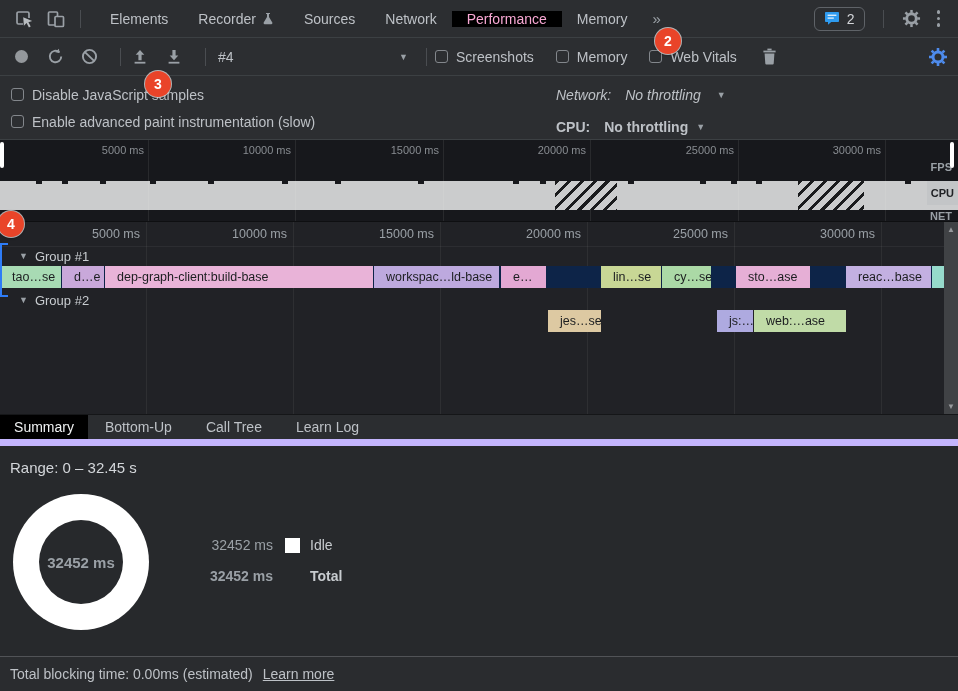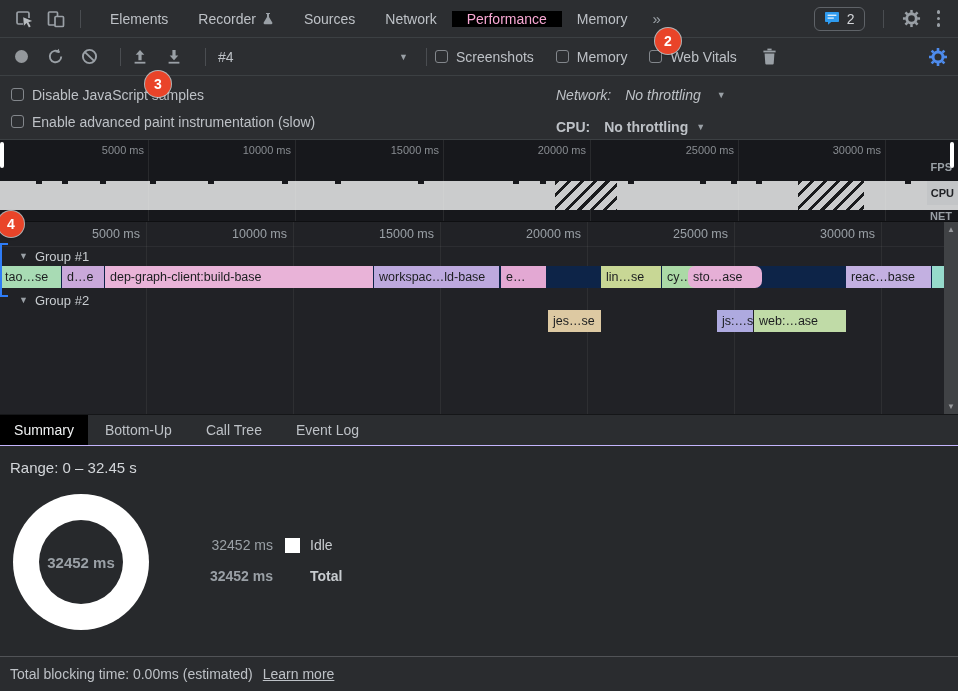--- a/index.html
+++ b/index.html
@@ -61,28 +61,28 @@
   .fl-tick{ position:absolute; top:5px; transform:translateX(-100%); font-size:12.5px; color:#9aa0a6; white-space:nowrap; }
   .ruler-line{ position:absolute; left:0; right:14px; top:24px; height:1px; background:rgba(255,255,255,.05); }
   .group-hdr{ position:absolute; left:0; height:18px; display:flex; align-items:center; gap:7px;
     padding-left:19px; font-size:13px; color:#c8ccd0; }
   .group-hdr .tri{ font-size:9px; color:#9aa0a6; }
   .hdr1{ top:25px; } .hdr2{ top:69px; }
   .bar-row{ position:absolute; left:0; height:22px; }
   .row1{ top:44px; width:944px; background:#0d2448; }
   .row2{ top:88px; width:944px; }
   .bar{ position:absolute; top:0; height:22px; line-height:22px; font-size:12.5px; color:#1c1e20;
-    padding:0 5px; overflow:hidden; white-space:nowrap; }
+    padding:0 12px; overflow:hidden; white-space:nowrap; }
   .bracket{ position:absolute; left:0; top:21px; width:8px; height:54px;
     border-left:2px solid #2e7cf6; border-top:2px solid #2e7cf6; border-bottom:2px solid #2e7cf6; }
   .scrollbar{ position:absolute; right:0; top:0; bottom:0; width:14px; background:#404245; }
   .scroll-arrow{ position:absolute; left:0; right:0; text-align:center; font-size:8px; color:#97999c; }
   .sa-up{ top:3px; } .sa-down{ bottom:3px; }
   
-  .bottom-tabs{ height:32px; background:#2b2d30; border-top:1px solid #151618; border-bottom:1px solid #c4b5fd;
+  .bottom-tabs{ height:32px; background:#2b2d30; border-top:1px solid #151618; border-bottom:7px solid #c4b5fd;
     display:flex; align-items:stretch; }
   .btab{ display:flex; align-items:center; padding:0 17px; color:#bdc1c6; }
   .btab.selected{ background:#000; color:#f1f3f4; width:88px; justify-content:center; padding:0; }
   
   .summary{ position:relative; height:210px; background:#27292c; }
   .range-text{ position:absolute; left:10px; top:13px; font-size:15px; color:#d3d6da; }
   .donut{ position:absolute; left:13px; top:48px; width:136px; height:136px; border-radius:50%; background:#fff; }
   .donut-hole{ position:absolute; left:26px; top:26px; width:84px; height:84px; border-radius:50%;
     background:#27292c; display:flex; align-items:center; justify-content:center; }
   .donut-label{ font-size:15px; font-weight:bold; color:#9aa0a6; }
@@ -331,21 +331,21 @@
       <span>Group #1</span>
     </div>
     <div class="bar-row row1" id="row1">
         <div class="bar" style="left: 0px; width: 61px; background: rgb(168, 219, 180);">tao…se</div>
         <div class="bar" style="left: 62px; width: 42px; background: rgb(201, 168, 218);">d…e</div>
         <div class="bar" style="left: 105px; width: 268px; background: rgb(233, 179, 216);">dep-graph-client:build-base</div>
         <div class="bar" style="left: 374px; width: 125px; background: rgb(189, 169, 222);">workspac…ld-base</div>
         <div class="bar" style="left: 501px; width: 45px; background: rgb(227, 168, 211);">e…</div>
         <div class="bar" style="left: 601px; width: 60px; background: rgb(200, 215, 149);">lin…se</div>
         <div class="bar" style="left: 662px; width: 49px; background: rgb(171, 217, 166);">cy…se</div>
-        <div class="bar" style="left: 688px; width: 74px; background: rgb(230, 175, 214); border-radius: 7px;">sto…ase</div>
+        <div class="bar" style="left: 736px; width: 74px; background: rgb(230, 175, 214);">sto…ase</div>
         <div class="bar" style="left: 846px; width: 85px; background: rgb(195, 176, 225);">reac…base</div>
         <div class="bar" style="left: 932px; width: 12px; background: rgb(150, 218, 203);"></div>
       </div>
     <div class="group-hdr hdr2">
       <span class="tri">▼</span>
       <span>Group #2</span>
     </div>
     <div class="bar-row row2" id="row2">
         <div class="bar" style="left: 548px; width: 53px; background: rgb(221, 201, 162);">jes…se</div>
         <div class="bar" style="left: 717px; width: 36px; background: rgb(174, 170, 224);">js:…se</div>
@@ -368,21 +368,21 @@
     <div class="btab selected">
         <span>Summary</span>
       </div>
     <div class="btab">
         <span>Bottom-Up</span>
       </div>
     <div class="btab">
         <span>Call Tree</span>
       </div>
     <div class="btab">
-        <span>Event Log</span>
+        <span>Learn Log</span>
       </div>
   </div>
 
   <div class="summary">
     <div class="range-text">Range: 0 – 32.45 s</div>
     <div class="donut">
       <div class="donut-hole">
         <span class="donut-label">32452 ms</span>
       </div>
     </div>

